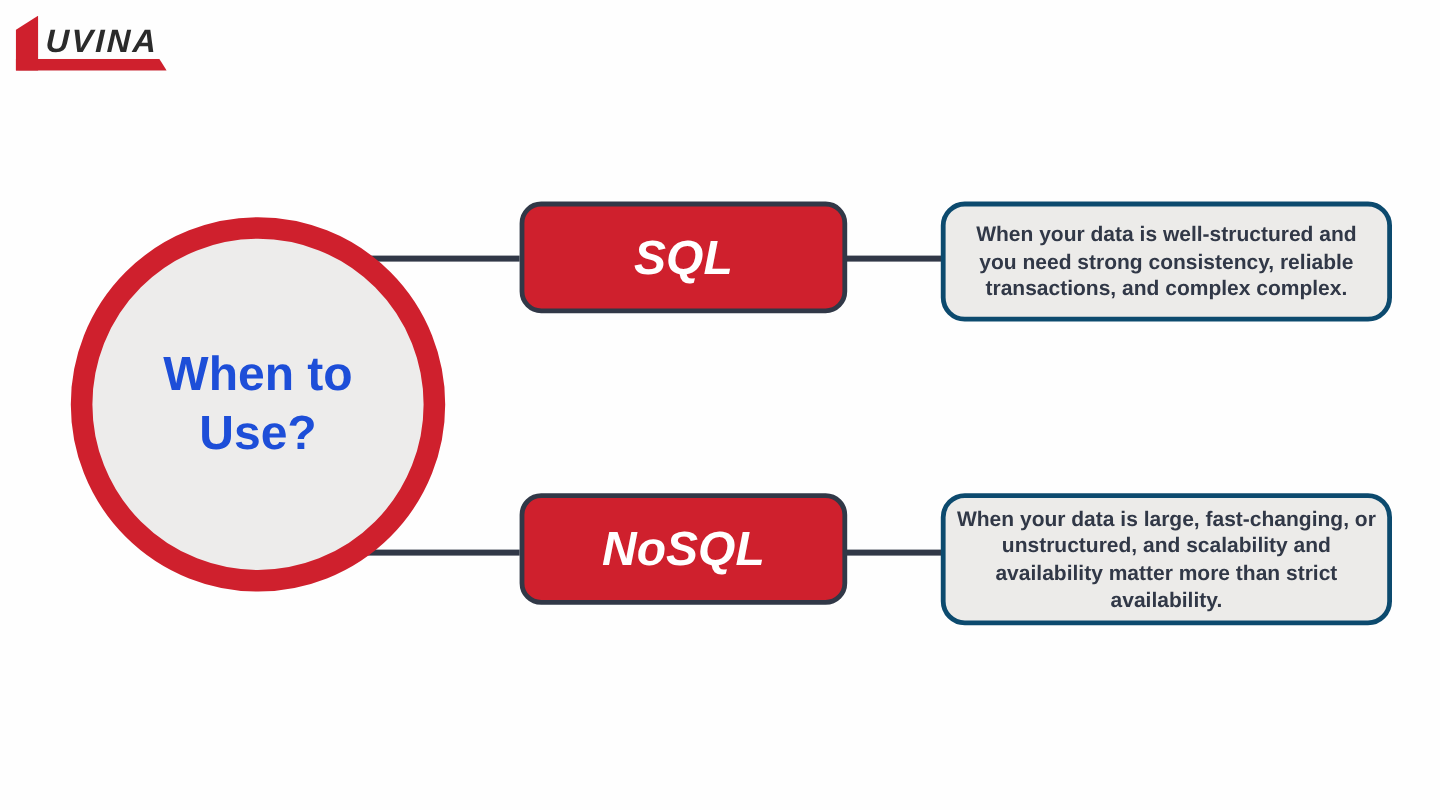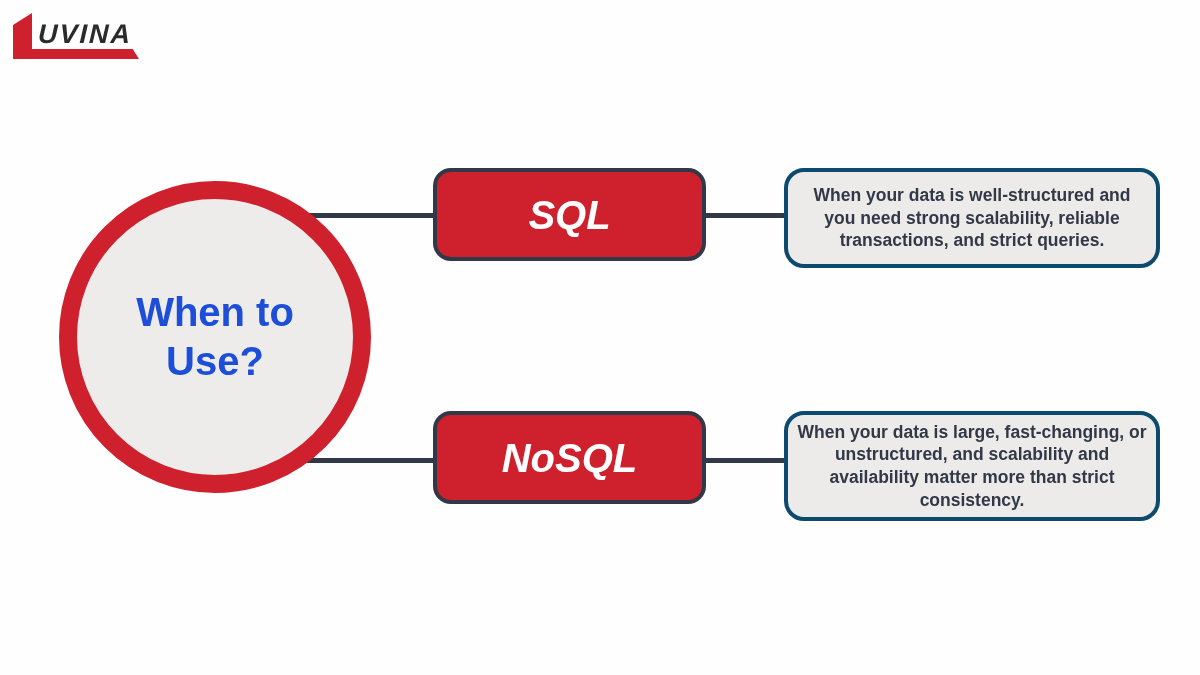--- a/index.html
+++ b/index.html
@@ -164,28 +164,28 @@
     <div class="hub-line">When to</div>
     <div class="hub-line">Use?</div>
   </div>
 
   <div class="node node-sql">
     <span class="node-label">SQL</span>
   </div>
 
   <div class="desc desc-sql">
     <div class="desc-line">When your data is well-structured and</div>
-    <div class="desc-line">you need strong scalability, reliable</div>
-    <div class="desc-line">transactions, and strict queries.</div>
+    <div class="desc-line">you need strong consistency, reliable</div>
+    <div class="desc-line">transactions, and complex complex.</div>
   </div>
 
   <div class="node node-nosql">
     <span class="node-label">NoSQL</span>
   </div>
 
   <div class="desc desc-nosql">
     <div class="desc-line">When your data is large, fast-changing, or</div>
     <div class="desc-line">unstructured, and scalability and</div>
     <div class="desc-line">availability matter more than strict</div>
-    <div class="desc-line">consistency.</div>
+    <div class="desc-line">availability.</div>
   </div>
 
 </div>
 
 </body></html>

